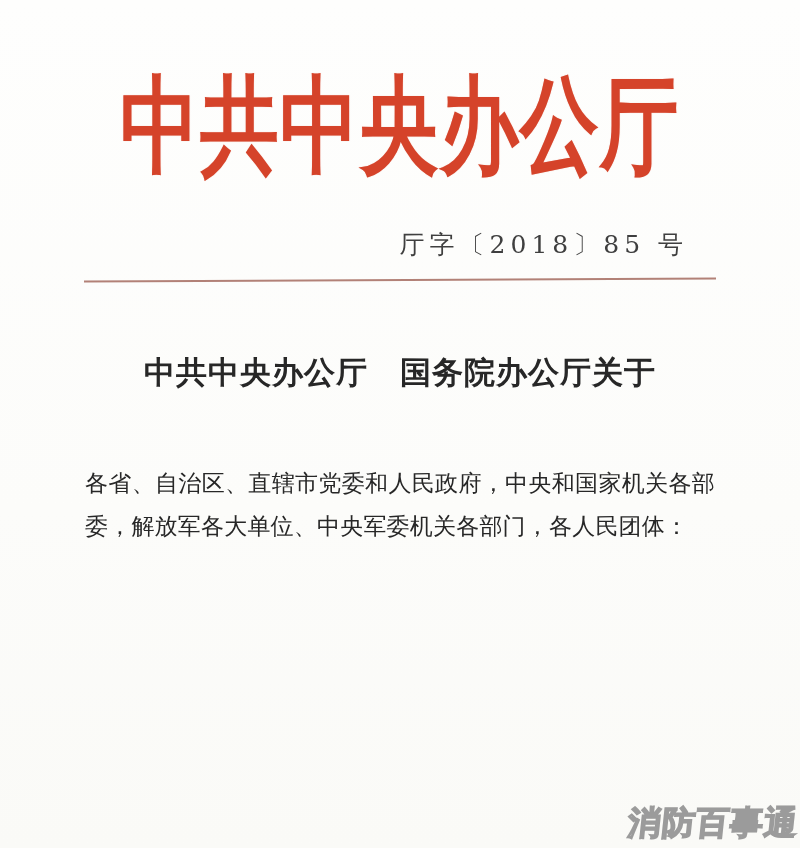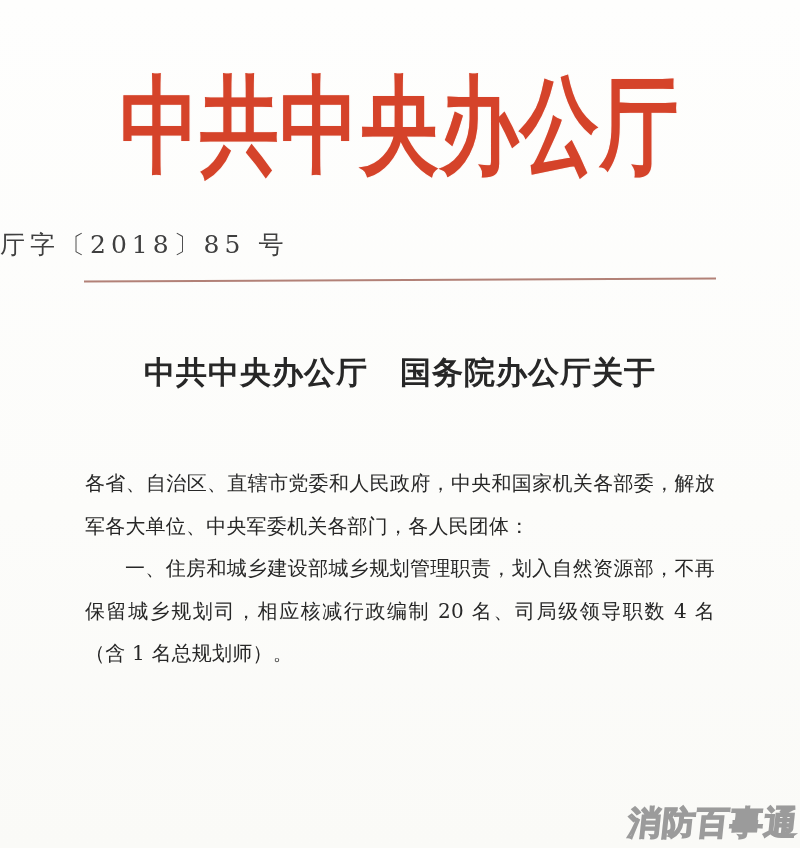--- a/index.html
+++ b/index.html
@@ -31,21 +31,21 @@
     white-space: nowrap;
     text-shadow: 0 0 1px rgba(213, 67, 42, 0.4);
   }
 
   
   .doc-number {
     position: absolute;
     top: 228px;
     left: 0;
     width: 688px;
-    text-align: left;
+    text-align: right;
     font-size: 25px;
     letter-spacing: 5px;
     color: #3f3f3f;
   }
 
   
   .separator {
     position: absolute;
     top: 279px;
     left: 84px;
@@ -69,21 +69,21 @@
     color: var(--body-text, #242424);
   }
   .doc-title .line { display: block; white-space: nowrap; }
 
   
   .body-text {
     position: absolute;
     top: 462px;
     left: 85px;
     width: 630px;
-    font-size: 20px;
+    font-size: 23px;
     line-height: 42.6px;
     letter-spacing: 0.2px;
     text-align: justify;
     color: var(--body-text, #2c2c2c);
   }
   .body-text p { margin: 0; }
   .body-text p.indent { text-indent: 2em; }
 
   
   .watermark {
@@ -111,18 +111,17 @@
   <div class="doc-number">厅字〔2018〕85 号</div>
 
   <div class="separator"></div>
 
   <h1 class="doc-title">
     <span class="line">中共中央办公厅　国务院办公厅关于</span>
   </h1>
 
   <div class="body-text">
     <p>各省、自治区、直辖市党委和人民政府，中央和国家机关各部委，解放军各大单位、中央军委机关各部门，各人民团体：</p>
-    <p class="indent">一、住房和城乡建设部城乡规划管理职责，划入自然资源部，不再保留城乡规划司，相应核减行政编制 20 名、司局级领导职数 4 名（含 1 名总规划师）。</p>
   </div>
 
   <div class="watermark">消防百事通</div>
 
 </div>
 
 </body></html>

